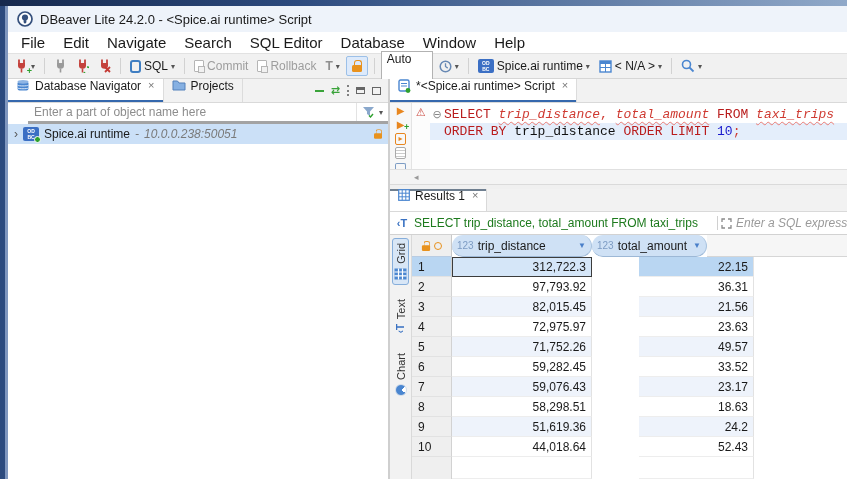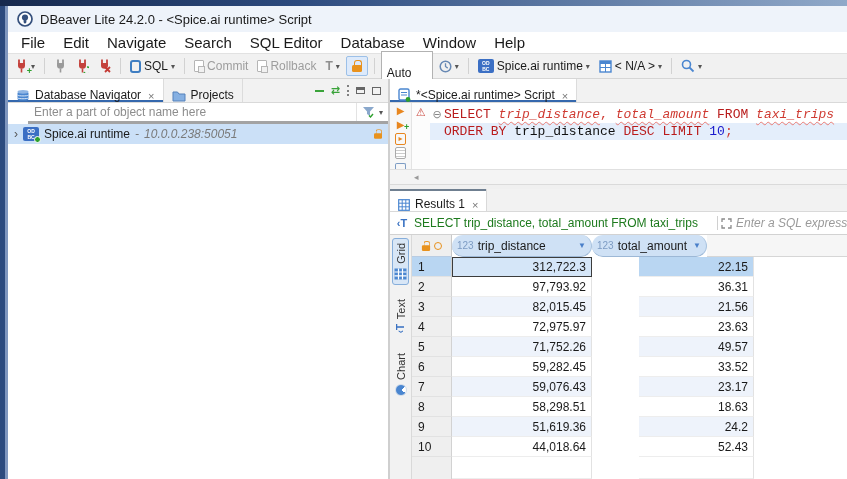--- a/index.html
+++ b/index.html
@@ -18,40 +18,40 @@
   
   .menubar { height:21px; background:#fff; display:flex; align-items:center; padding-left:4px; flex:none; }
   .menu-item { padding:0 9px; height:100%; display:flex; align-items:center; font-size:15px; cursor:default; }
 
   
   .toolbar { height:26px; background:#f1f1f1; border-top:1px solid #e2e2e2; border-bottom:1px solid #d6d6d6; display:flex; align-items:center; gap:3px; padding:0 4px; flex:none; }
   .tbtn { display:flex; align-items:center; gap:3px; padding:2px 3px; border-radius:2px; position:relative; }
   .tsep { width:1px; height:16px; background:#d2d2d2; margin:0 3px; }
   .caret { font-size:8px; color:#555; }
   .dim { color:#9d9d9d; }
-  .combo { width:52px; height:30px; background:#fff; border:1px solid #b2b2b2; display:flex; align-items:flex-end; padding-left:5px; font-size:12px; }
+  .combo { width:52px; height:30px; background:#fff; border:1px solid #b2b2b2; display:flex; align-items:flex-start; padding-left:5px; font-size:12px; }
   .lock-toggle { width:22px; height:20px; background:#ddeafb; border:1px solid #9cc0e8; border-radius:2px; display:flex; align-items:center; justify-content:center; }
   .lock { width:10px; height:12px; position:relative; color:#e8921e; display:inline-block; flex:none; }
   .lock::before { content:""; position:absolute; top:0; left:2px; width:6px; height:7px; border:1.6px solid currentColor; border-bottom:none; border-radius:3px 3px 0 0; }
   .lock::after { content:""; position:absolute; bottom:0; left:0; width:10px; height:7px; background:currentColor; border-radius:1.5px; }
   .lock.small { transform:scale(.82); }
   .badge { position:absolute; font-weight:bold; font-size:9px; line-height:9px; }
   .odbc { width:16px; height:14px; background:#3b6fc4; border-radius:2px; color:#fff; font-size:5px; line-height:6px; font-weight:bold; display:flex; flex-direction:column; align-items:center; justify-content:center; flex:none; position:relative; }
   .odbc .chk { position:absolute; right:-2px; bottom:-2px; width:7px; height:7px; background:#2ea02e; border-radius:50%; border:1px solid #fff; }
   .doc { width:10px; height:12px; border:1.5px solid #b5b5b5; border-radius:1px; background:#fff; position:relative; display:inline-block; }
   .doc::after { content:""; position:absolute; right:-2px; bottom:-2px; width:5px; height:5px; background:#f1f1f1; border:1px solid #b5b5b5; }
 
   
   .main { flex:1; display:flex; min-height:0; }
   .left-panel { width:382px; flex:none; display:flex; flex-direction:column; border-right:2px solid #cfcfcf; background:#fff; }
   .right-panel { flex:1; min-width:0; display:flex; flex-direction:column; background:#fff; }
 
   
   .tabbar { height:24px; background:#f2f2f2; border-bottom:1px solid #d9d9d9; display:flex; align-items:stretch; flex:none; }
-  .tab { display:flex; align-items:flex-end; gap:5px; padding:0 8px; font-size:12px; border-right:1px solid #dcdcdc; background:transparent; }
+  .tab { display:flex; align-items:flex-start; gap:5px; padding:0 8px; font-size:12px; border-right:1px solid #dcdcdc; background:transparent; }
   .tab.active { background:#fff; box-shadow:inset 0 -2px 0 #3568ad; }
   .tab .x { color:#777; font-size:11px; margin-left:2px; }
   .tabbar-right { margin-left:auto; display:flex; align-items:center; gap:7px; padding-right:7px; }
   .g-minus { width:9px; height:2px; background:#3aa33a; display:inline-block; }
   .g-arrows { color:#3aa33a; font-size:11px; font-weight:bold; }
   .dots { height:11px; border-left:2px dotted #808080; display:inline-block; }
   .win-min { width:9px; height:7px; border:1.4px solid #666; border-top:3px solid #666; display:inline-block; }
   .win-max { width:9px; height:8px; border:1.4px solid #666; display:inline-block; }
 
   
@@ -322,21 +322,21 @@
           <span class="play"><span>▶</span><span class="plus">+</span></span>
           <span class="script-run">▸</span>
           <span class="script-gray"></span>
           <span class="script-blue"></span>
         </div>
         <div class="edit-ruler">
           <span class="warn">⚠</span>
         </div>
         <div class="edit-code">
           <div class="cline"><span class="fold">⊖</span><span class="kw">SELECT </span><span class="ident">trip_distance</span><span class="delim">, </span><span class="ident">total_amount</span><span class="kw"> FROM </span><span class="ident">taxi_trips</span></div>
-          <div class="cline current"><span class="fold"></span><span class="kw">ORDER BY </span><span class="plain">trip_distance </span><span class="kw">DESC </span><span class="kw">LIMIT </span><span class="num">10</span><span class="delim">;</span></div>
+          <div class="cline current"><span class="fold"></span><span class="kw">ORDER BY </span><span class="plain">trip_distance </span><span class="kw">ORDER </span><span class="kw">LIMIT </span><span class="num">10</span><span class="delim">;</span></div>
         </div>
       </div>
       <div class="hscroll">
         <span class="arr">◂</span>
       </div>
       <div class="sash"></div>
 
       <div class="tabbar rtabs">
         <div class="tab rtab-active">
           <svg width="12" height="12" viewBox="0 0 12 12">

